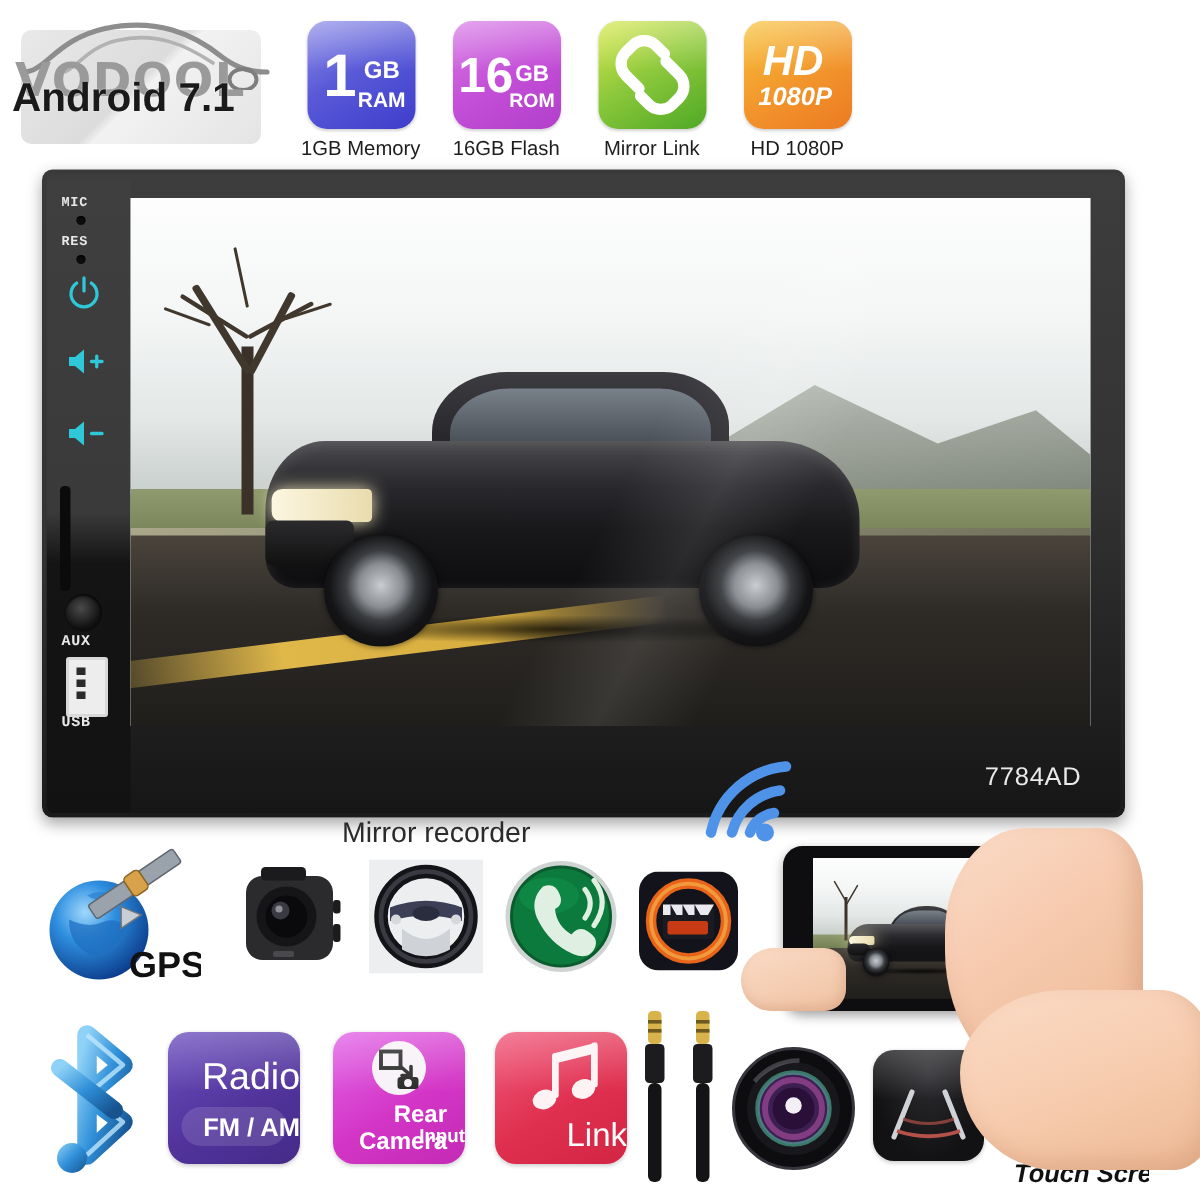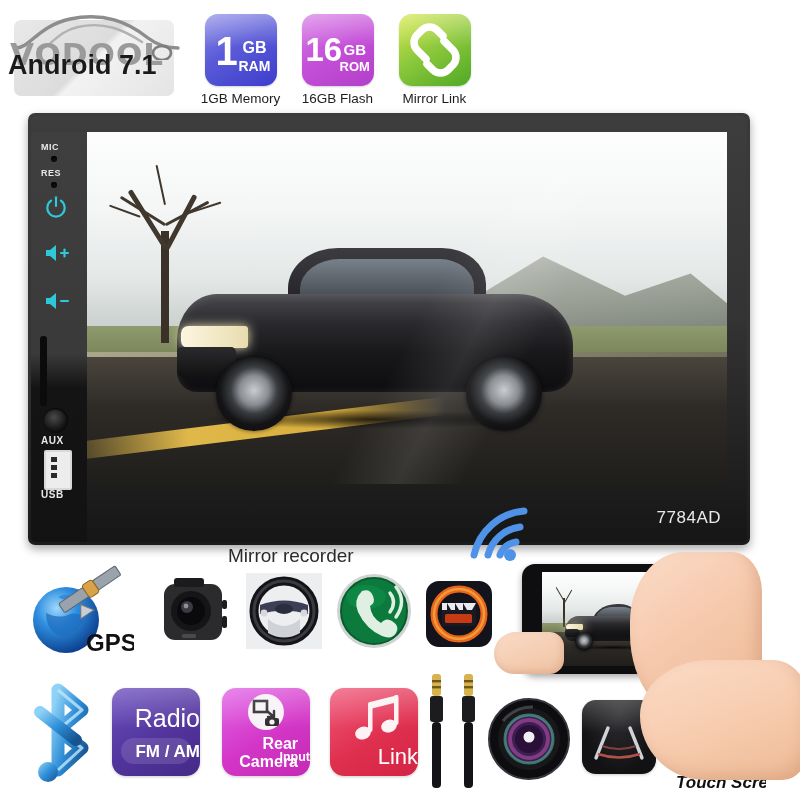--- a/index.html
+++ b/index.html
@@ -69,22 +69,23 @@
     background:linear-gradient(180deg,#3a3a3a 0%,#343434 55%,#1b1b1b 100%);
     border-radius:7px;
     box-shadow:0 4px 10px rgba(0,0,0,.35);
   }
   #device-inner{
     position:absolute;inset:3px;border-radius:5px;
     background:linear-gradient(180deg,#3d3d3d 0%,#333 48%,#161616 100%);
     overflow:hidden;
   }
   #ctrl-panel{
-    position:absolute;left:0;top:16px;width:56px;height:100%;
+    position:absolute;left:0;top:4px;width:56px;height:100%;
     background:linear-gradient(180deg,#3f3f3f 0%,#3a3a3a 52%,#141414 60%,#121212 100%);
+    font-family:Liberation Mono, monospace;
   }
   .cl{position:absolute;left:10px;color:#e8e8e8;font-size:9px;font-weight:bold;letter-spacing:.5px;}
   .chole{position:absolute;left:20px;width:6px;height:6px;border-radius:50%;background:#0c0c0c;box-shadow:inset 0 1px 1px #000;}
   .cicon{position:absolute;left:12px;color:#2ec8d8;}
   #screen{
     position:absolute;left:56px;top:16px;width:640px;height:352px;
     background:#cfd6da;overflow:hidden;
   }
   #model-no{
     position:absolute;right:26px;bottom:14px;color:#e9e9e9;font-size:17px;
@@ -224,20 +225,29 @@
       <svg viewBox="0 0 72 72" style="position:absolute;inset:0;">
         <g fill="none" stroke="#ffffff" stroke-width="7.5" stroke-linecap="round">
           <path d="M27 45 L18 36 a11 11 0 0 1 0-15 l5-5 a11 11 0 0 1 15 0 l6 6"></path>
           <path d="M45 27 L54 36 a11 11 0 0 1 0 15 l-5 5 a11 11 0 0 1-15 0 l-6-6"></path>
         </g>
       </svg>
     </div>
     <div class="badge-cap">Mirror Link</div>
   </div>
 
+  <div class="badge">
+    <div class="badge-tile b-hd">
+      <div class="bt-txt">
+        <span class="big-num" style="left:13px;top:13px;font-size:28px;font-style:italic;">HD</span>
+        <span class="sm-l" style="left:10px;top:42px;font-size:17px;font-style:italic;">1080P</span>
+      </div>
+    </div>
+    <div class="badge-cap">HD 1080P</div>
+  </div>
 
 </div>
 
 <div id="device">
   <div id="device-inner">
 
     <div id="ctrl-panel">
       <span class="cl" style="top:10px;">MIC</span>
       <span class="chole" style="top:24px;"></span>
       <span class="cl" style="top:36px;">RES</span>

